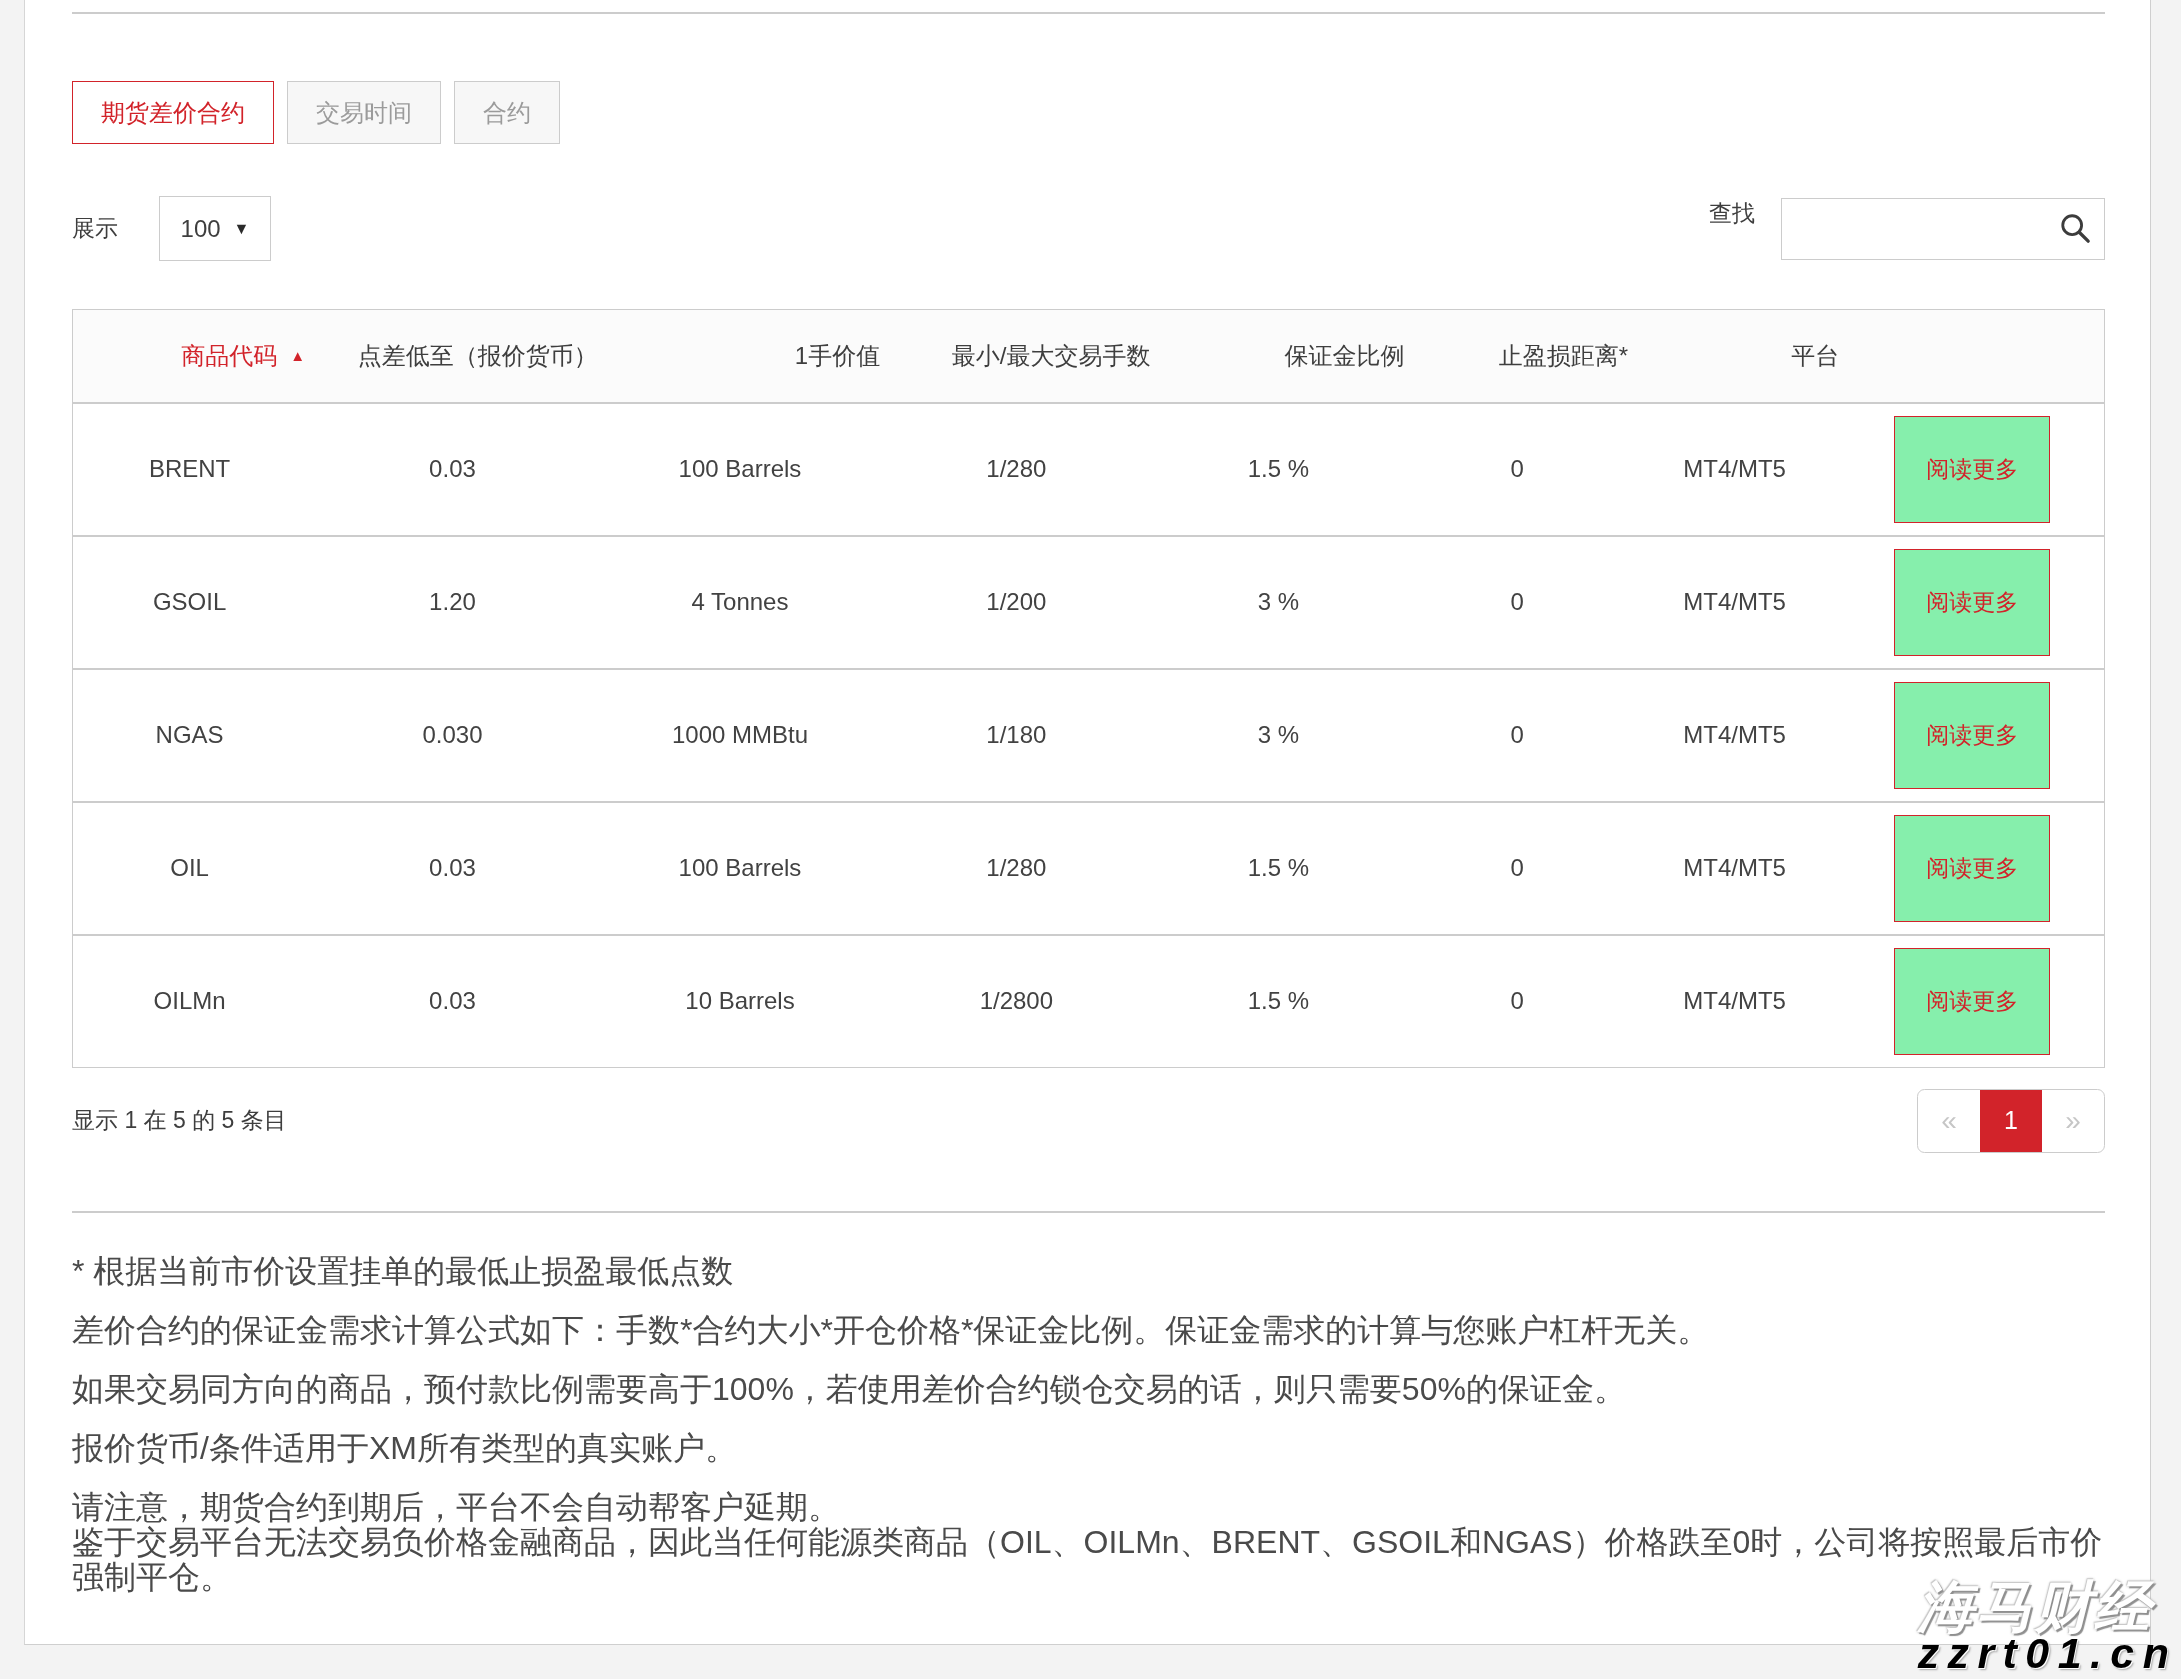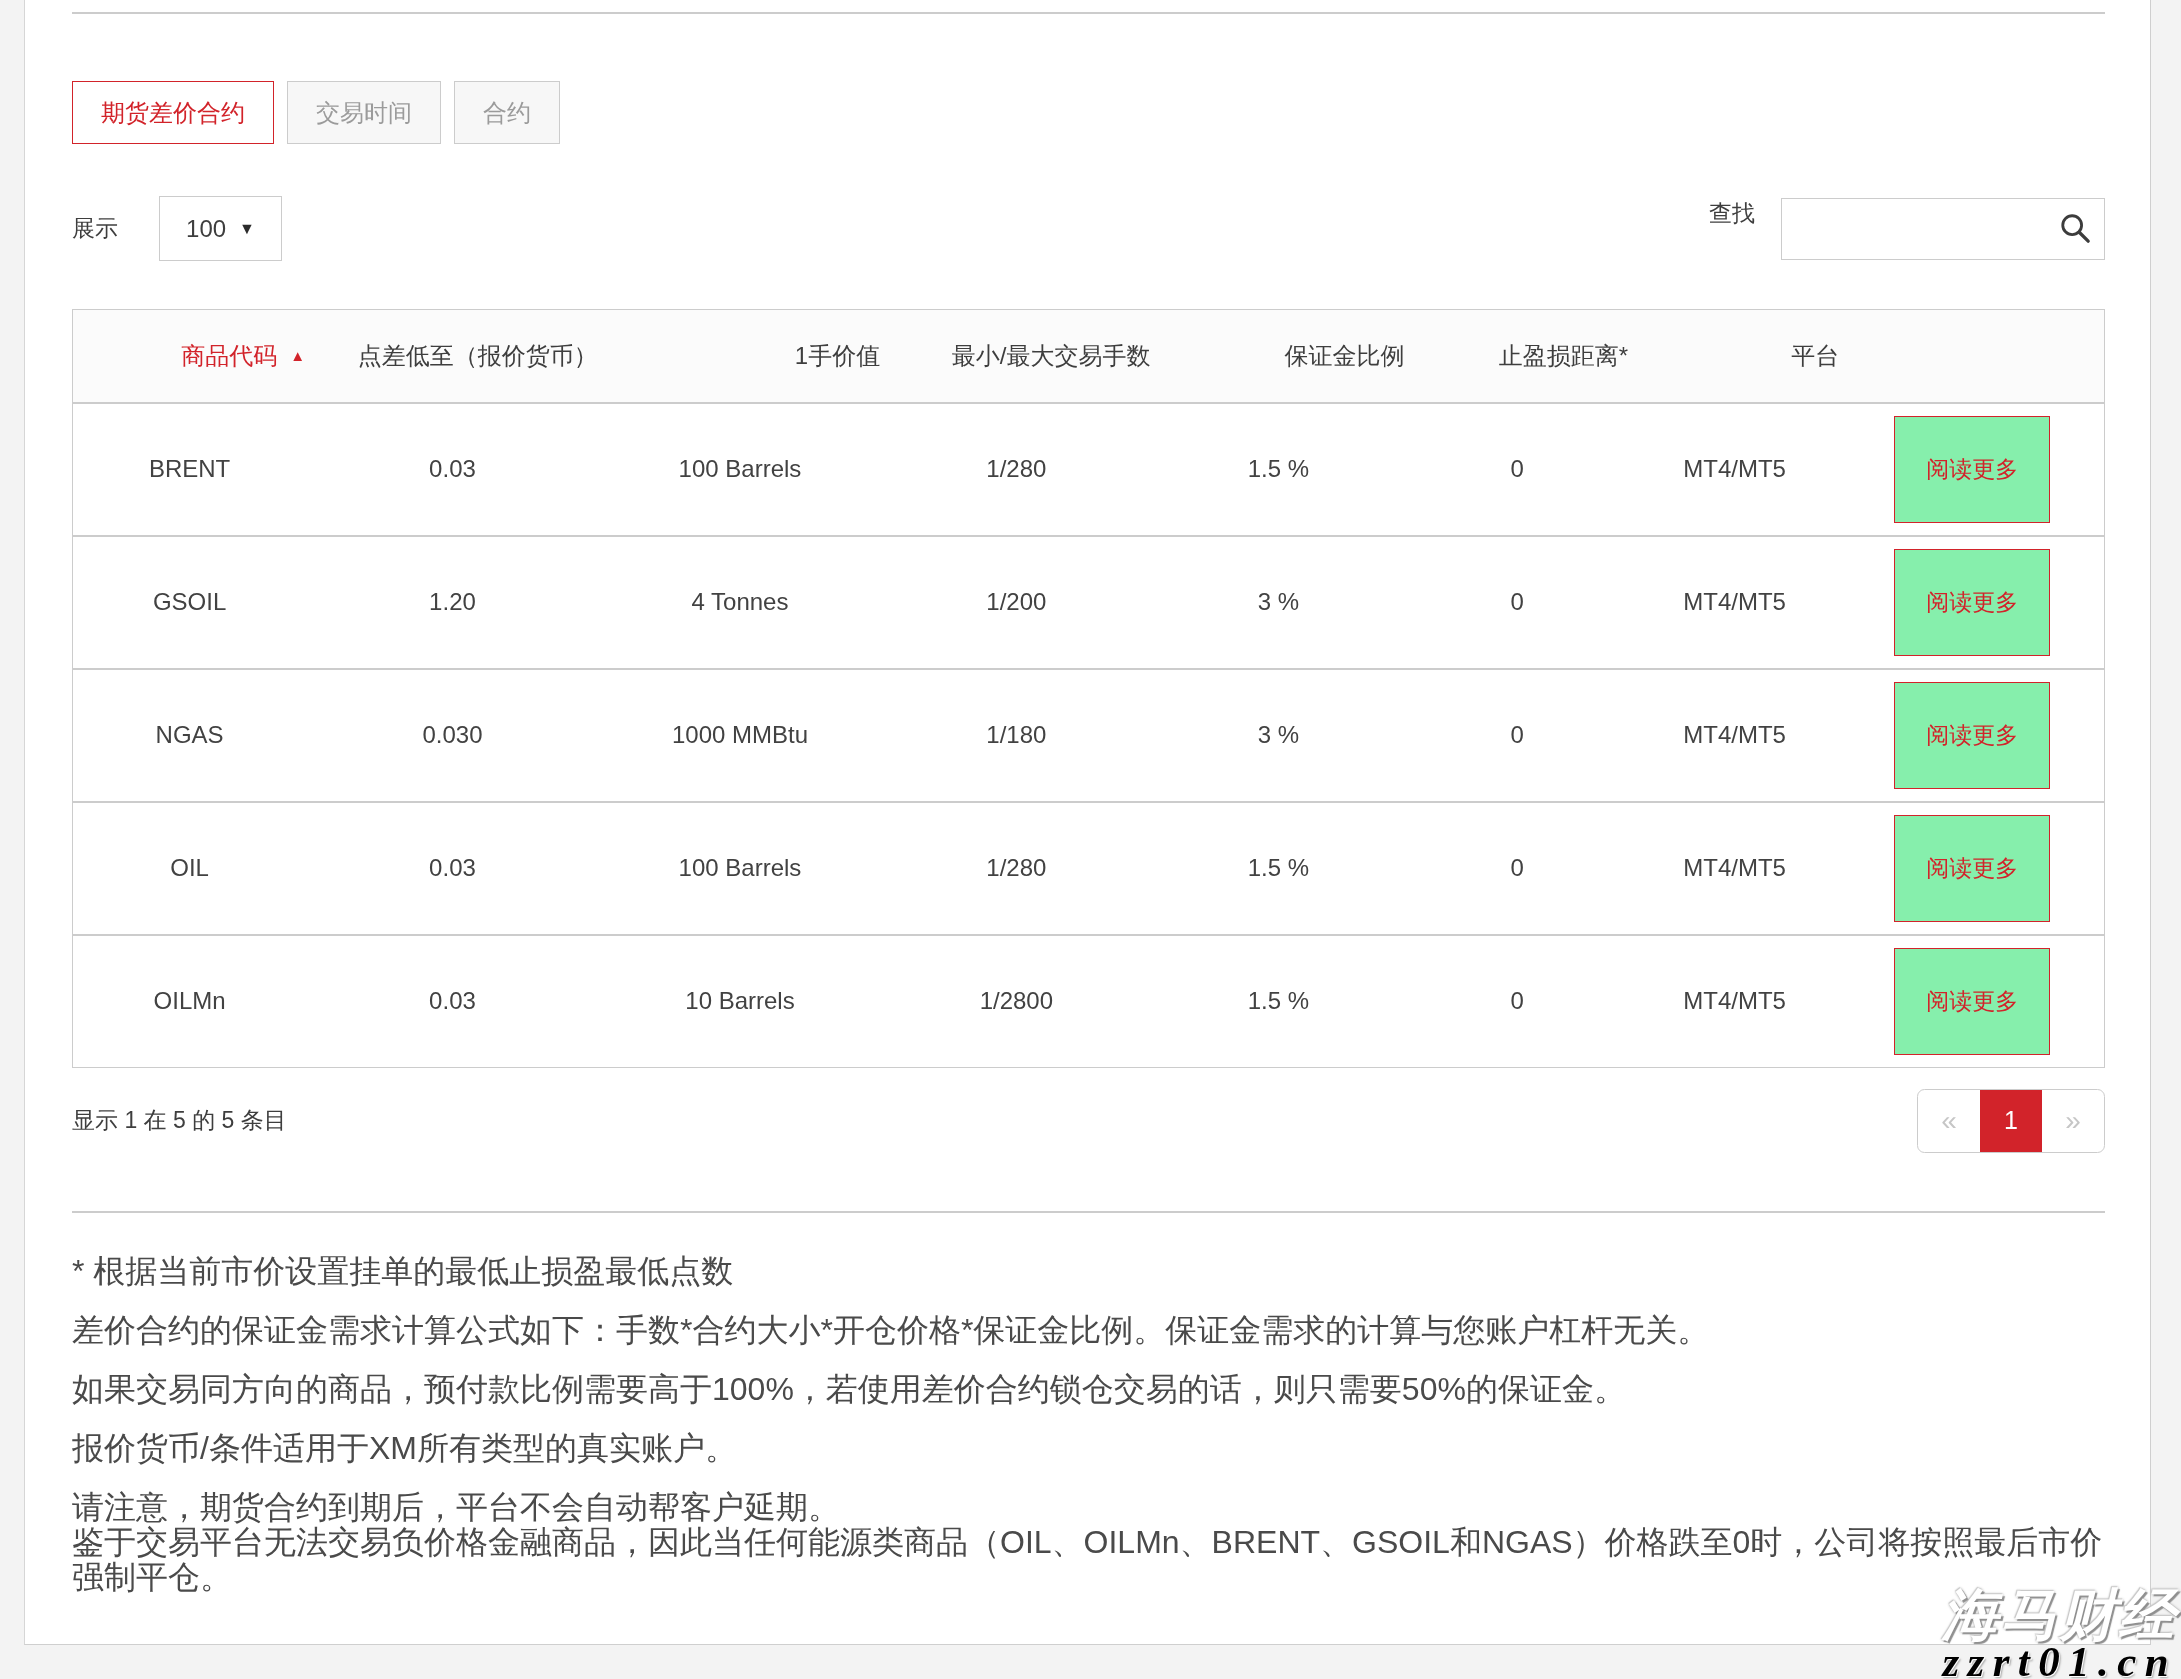--- a/index.html
+++ b/index.html
@@ -29,21 +29,21 @@
     display:flex; align-items:center; justify-content:center;
     font-size:24px; cursor:pointer; user-select:none;
   }
   .tab.active { border:1.9px solid #d2232a; color:#d2232a; background:#fff; }
   .tab.inactive { border:1.9px solid #ccc; color:#9b9b9b; background:#f7f7f7; }
 
   
   .controls { margin-top:52px; display:flex; align-items:center; }
   .ctrl-label { font-size:23px; color:#3e3e3e; }
   .page-size {
-    margin-left:41px; width:123px; height:65px;
+    margin-left:41px; width:112px; height:65px;
     border:1.9px solid #ccc; background:#fff;
     display:flex; align-items:center; justify-content:center; gap:13px;
     font-size:24px; cursor:pointer;
   }
   .page-size .caret { font-size:16px; color:#2b2b2b; }
   .search-wrap { margin-left:auto; display:flex; align-items:flex-start; }
   .search-label { margin-right:26px; }
   .search-box {
     width:324px; height:62px; border:1.9px solid #ccc; background:#fff;
     display:flex; align-items:center; position:relative;
@@ -94,21 +94,21 @@
   .page-btn.current { background:#d2232a; color:#fff; font-size:25px; }
 
   .divider { border-top:2.8px solid #ccc; margin-top:58px; }
 
   
   .notes { margin-top:41px; font-size:32px; color:#4a4a4a; line-height:35px; }
   .notes p { margin:0 0 24px 0; }
   .notes p.tight { margin:0; }
 
   
-  .watermark { position:absolute; right:3.7px; bottom:0; text-align:center; pointer-events:none;font-family:Liberation Serif, serif; }
+  .watermark { position:absolute; right:3.7px; bottom:8px; text-align:left; pointer-events:none; }
   .wm-title {
     font-size:56px; font-weight:bold; font-style:italic; letter-spacing:2.8px;
     color:#fff;
     text-shadow: 1.9px 1.9px 0.9px #8f8f8f, -0.9px -0.9px 0.9px #c9c9c9, 0 0 2.8px #9a9a9a;
     line-height:56px;
   }
   .wm-sub {
     font-size:43px; font-weight:bold; font-style:italic; letter-spacing:8.4px;
     color:#000000;
     text-shadow: 0.9px 0.9px 0 #fff, 1.9px 1.9px 1.9px #aaa;

